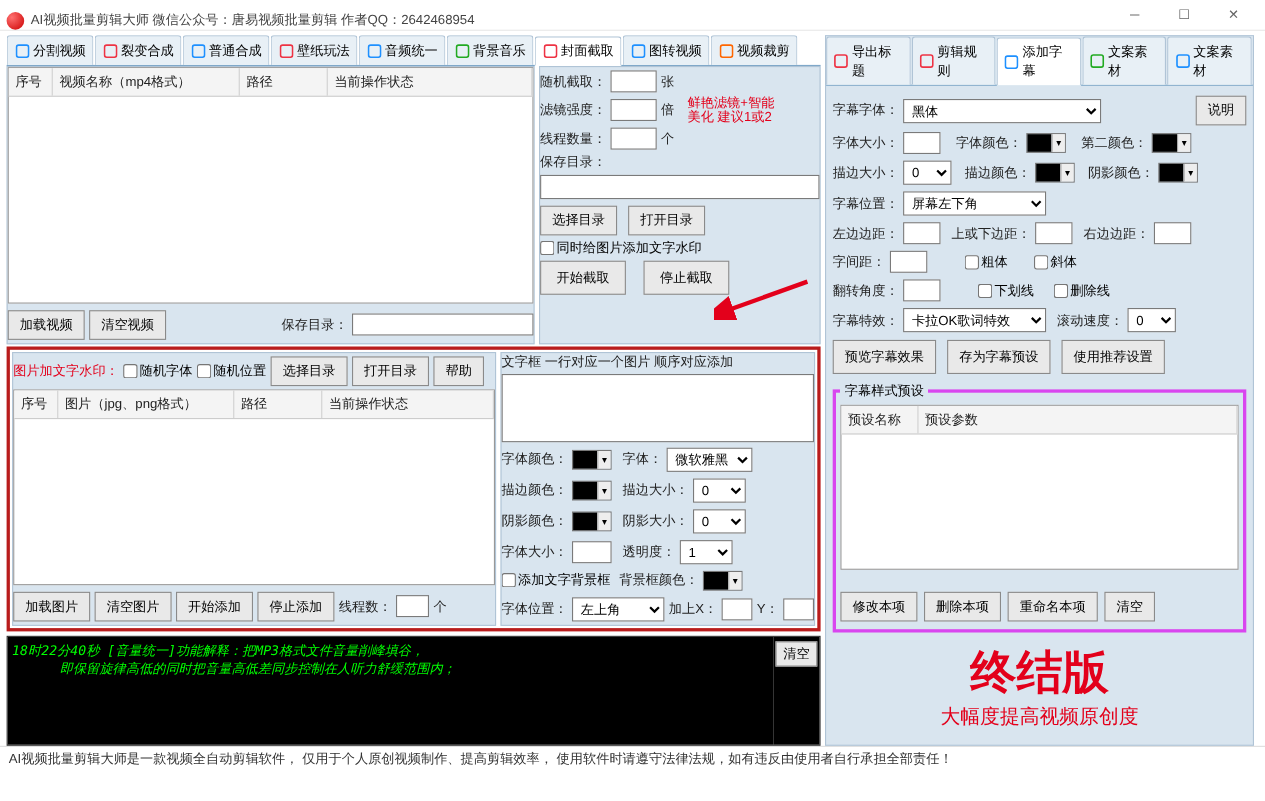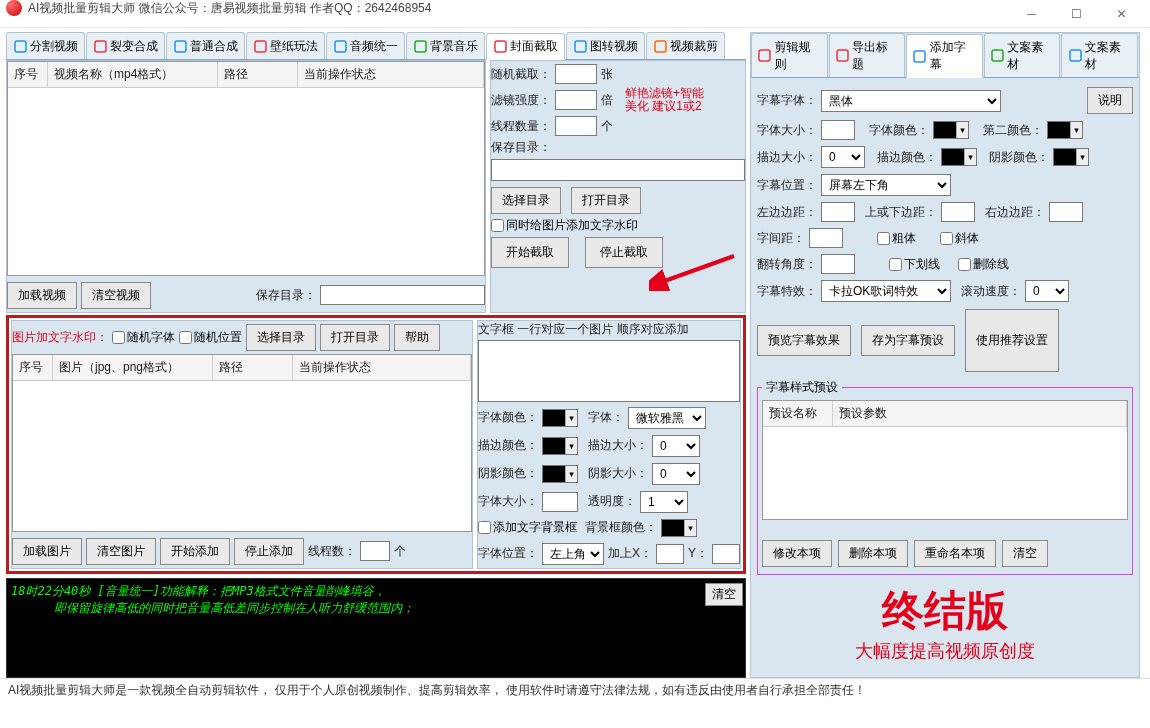--- a/index.html
+++ b/index.html
@@ -1,19 +1,19 @@
 <!DOCTYPE html>
 <html><head>
 <meta charset="utf-8">
 <style>
 * { box-sizing: border-box; margin: 0; padding: 0; font-family: "Microsoft YaHei", "SimSun", sans-serif; font-size: 12px; }
 body { background: #fff; width: 1150px; height: 728px; overflow: hidden; position: relative; }
 
 
-.titlebar { height: 28px; display: flex; align-items: flex-start; padding: 0 6px; background: #fff; border-bottom: 1px solid #e8e8e8; }
+.titlebar { height: 28px; display: flex; align-items: flex-end; padding: 0 6px; background: #fff; border-bottom: 1px solid #e8e8e8; }
 .titlebar .appicon { width: 16px; height: 16px; border-radius: 50%; background: radial-gradient(circle at 30% 30%, #ff7070, #c00); margin-right: 6px; }
 .titlebar .title { color: #444; flex: 1; }
 .titlebar .winbtns { display: flex; gap: 0; }
 .titlebar .winbtn { width: 45px; height: 28px; display: flex; align-items: center; justify-content: center; color: #666; cursor: pointer; }
 
 
 .main { display: flex; height: 650px; padding: 4px 6px 0 6px; gap: 4px; }
 .left-col { width: 740px; display: flex; flex-direction: column; }
 .right-col { width: 390px; display: flex; flex-direction: column; border:1px solid #b0c4d6; background:#d9e5ef; }
 
@@ -55,21 +55,21 @@
 .brandbox { text-align: center; padding: 8px 4px; }
 .brand-big { color: #e3001b; font-size: 42px; font-weight: 700; font-family: "SimSun", serif; }
 .brand-sub { color: #e3001b; font-size: 18px; }
 
 
 .footer { height: 24px; display: flex; align-items: center; padding: 0 8px; font-size: 12px; color: #333; border-top: 1px solid #ddd; }
 
 .chk { display: inline-flex; align-items: center; gap: 2px; }
 .chk input { margin: 0; }
 
-fieldset.preset { border: 1px solid #d946ef; padding: 4px; margin-top: 4px; }
+fieldset.preset { border: 3px solid #d946ef; padding: 4px; margin-top: 4px; }
 fieldset.preset legend { font-size: 12px; padding: 0 4px; }
 </style>
 </head>
 <body>
 
 <div class="titlebar">
   <div class="appicon"></div>
   <div class="title">AI视频批量剪辑大师   微信公众号：唐易视频批量剪辑    作者QQ：2642468954</div>
   <div class="winbtns">
     <div class="winbtn">─</div>
@@ -307,21 +307,21 @@
               <span>添加文字背景框</span>
             </label>
           <span class="lbl" style="margin-left:4px">背景框颜色：</span>
             <span class="color-swatch">
               <span class="c"></span>
               <span class="arrow">▾</span>
             </span>
           </div>
         <div class="row">
             <span class="lbl">字体位置：</span>
-            <select class="field" style="width:62px"><option>左上角</option></select>
+            <select class="field" style="width:84px"><option>左上角</option></select>
           <span class="lbl">加上X：</span>
             <input class="field" style="width: 28px;">
           <span class="lbl">Y：</span>
             <input class="field" style="width: 28px;">
           </div>
       </div>
     </div>
 
     <div style="display:flex; margin-top:4px; height:104px; border:1px solid #333;">
       <div class="logbox" style="flex:1;">18时22分40秒 [音量统一]功能解释：把MP3格式文件音量削峰填谷，
@@ -333,29 +333,29 @@
   </div>
 
   <div class="right-col">
     <div class="tabs" id="right-tabs" style="background:#d9e5ef">
         <div class="tab">
           <span class="ticon">
             <svg width="13" height="13">
               <rect x="1" y="1" width="11" height="11" rx="2" fill="none" stroke="#e34" stroke-width="1.5"></rect>
             </svg>
           </span>
+          <span>导出标题</span>
+        </div>
+        <div class="tab">
+          <span class="ticon">
+            <svg width="13" height="13">
+              <rect x="1" y="1" width="11" height="11" rx="2" fill="none" stroke="#e34" stroke-width="1.5"></rect>
+            </svg>
+          </span>
           <span>剪辑规则</span>
-        </div>
-        <div class="tab">
-          <span class="ticon">
-            <svg width="13" height="13">
-              <rect x="1" y="1" width="11" height="11" rx="2" fill="none" stroke="#e34" stroke-width="1.5"></rect>
-            </svg>
-          </span>
-          <span>导出标题</span>
         </div>
         <div class="tab active">
           <span class="ticon">
             <svg width="13" height="13">
               <rect x="1" y="1" width="11" height="11" rx="2" fill="none" stroke="#1e90ff" stroke-width="1.5"></rect>
             </svg>
           </span>
           <span>添加字幕</span>
         </div>
         <div class="tab">
@@ -448,21 +448,21 @@
       </div>
       <div class="row">
         <span class="lbl">字幕特效：</span>
           <select class="field" style="width:130px"><option>卡拉OK歌词特效</option></select>
         <span class="lbl" style="margin-left:6px">滚动速度：</span>
           <select class="field" style="width:44px"><option>0</option></select>
       </div>
       <div class="row" style="gap:10px; margin-top:4px;">
         <button class="btn" style="padding:6px 10px">预览字幕效果</button>
         <button class="btn" style="padding:6px 10px">存为字幕预设</button>
-        <button class="btn" style="padding:22px 10px">使用推荐设置</button>
+        <button class="btn" style="padding:6px 10px">使用推荐设置</button>
       </div>
 
       <fieldset class="preset" style="flex:1; display:flex; flex-direction:column;">
         <legend>字幕样式预设</legend>
         <div class="grid" style="flex:1;">
           <div class="grid-header" id="preset-grid-header">
               <div style="width: 70px;">预设名称</div>
               <div style="flex: 1 1 0%;">预设参数</div>
             </div>
           <div class="grid-body"></div>

